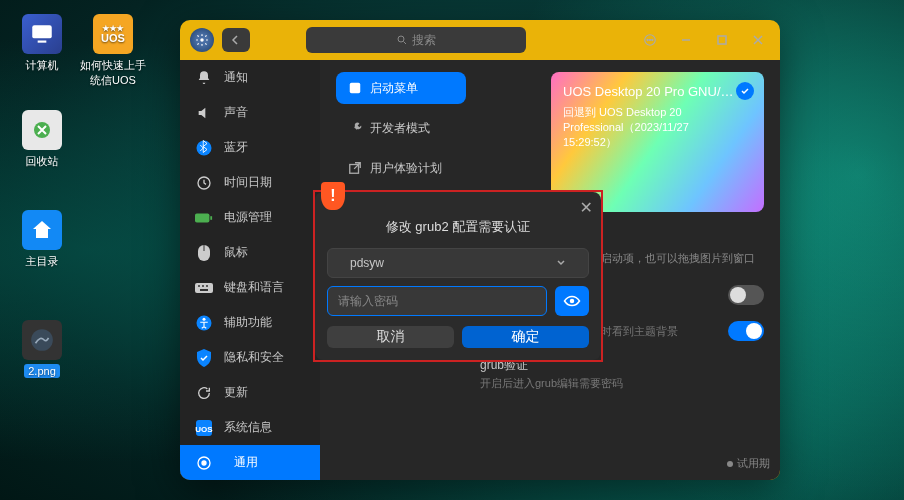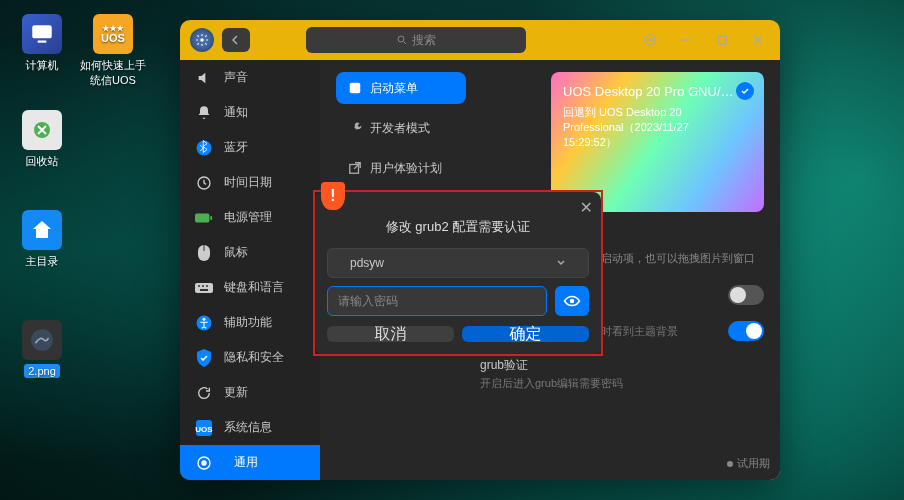--- a/index.html
+++ b/index.html
@@ -66,21 +66,21 @@
   .dialog { background:#2b2b2b; border-radius:8px; padding-bottom:12px; color:#c8c8c8; position:relative; }
   .shield { position:absolute; top:-10px; left:6px; width:24px; height:28px; background:#ff5722; border-radius:4px 4px 10px 10px / 4px 4px 14px 14px; display:flex; align-items:center; justify-content:center; color:#fff; font-weight:bold; }
   .dlg-close { position:absolute; top:6px; right:8px; color:#aaa; font-size:16px; }
   .dlg-title { text-align:center; font-size:13px; color:#ddd; padding:26px 0 12px; }
   .dlg-body { padding:0 12px; }
   .sel { height:30px; background:#383838; border:1px solid #444; border-radius:6px; display:flex; align-items:center; justify-content:space-between; padding:0 22px; font-size:12px; margin-bottom:8px; }
   .pwd-row { display:flex; gap:8px; margin-bottom:10px; }
   .pwd { flex:1; height:30px; background:#383838; border:1px solid #0079ff; border-radius:6px; padding:0 10px; color:#888; font-size:12px; display:flex; align-items:center; }
   .eye { width:34px; height:30px; background:#0079ff; border-radius:6px; display:flex; align-items:center; justify-content:center; }
   .btns { display:flex; gap:8px; }
-  .btn { flex:1; height:16px; border-radius:6px; display:flex; align-items:center; justify-content:center; font-size:16px; }
+  .btn { flex:1; height:22px; border-radius:6px; display:flex; align-items:center; justify-content:center; font-size:14px; }
   .btn-cancel { background:#3f3f3f; color:#ddd; }
   .btn-ok { background:#0063d1; color:#fff; }
 </style>
 </head>
 <body>
 
 <div class="desktop-icon" style="left:12px; top:14px;">
   <div class="ic ic-computer">
     <svg viewBox="0 0 24 24" fill="#fff">
         <rect x="3" y="4" width="18" height="12" rx="2"></rect>
@@ -172,32 +172,32 @@
           </svg>
         </div>
     </div>
   </div>
 
   <div class="content">
     <div class="sidebar">
       <div class="sb-item">
         <span class="sb-ic">
             <svg width="16" height="16" viewBox="0 0 24 24" fill="#ccc">
+              <path d="M12 2a6 6 0 00-6 6v4l-2 3h16l-2-3V8a6 6 0 00-6-6zM10 19a2 2 0 004 0"></path>
+            </svg>
+          </span>
+        <span>通知</span>
+      </div>
+      <div class="sb-item">
+        <span class="sb-ic">
+            <svg width="16" height="16" viewBox="0 0 24 24" fill="#ccc">
               <path d="M4 9v6h4l6 5V4L8 9H4z"></path>
             </svg>
           </span>
         <span>声音</span>
-      </div>
-      <div class="sb-item">
-        <span class="sb-ic">
-            <svg width="16" height="16" viewBox="0 0 24 24" fill="#ccc">
-              <path d="M12 2a6 6 0 00-6 6v4l-2 3h16l-2-3V8a6 6 0 00-6-6zM10 19a2 2 0 004 0"></path>
-            </svg>
-          </span>
-        <span>通知</span>
       </div>
       <div class="sb-item">
         <span class="sb-ic">
             <svg width="18" height="18" viewBox="0 0 24 24">
               <circle cx="12" cy="12" r="10" fill="#0a84ff"></circle>
               <path d="M11 6v12l5-4-5-4 5-4-5-4zM7 8l4 4-4 4" stroke="#fff" stroke-width="1.2" fill="none"></path>
             </svg>
           </span>
         <span>蓝牙</span>
       </div>

